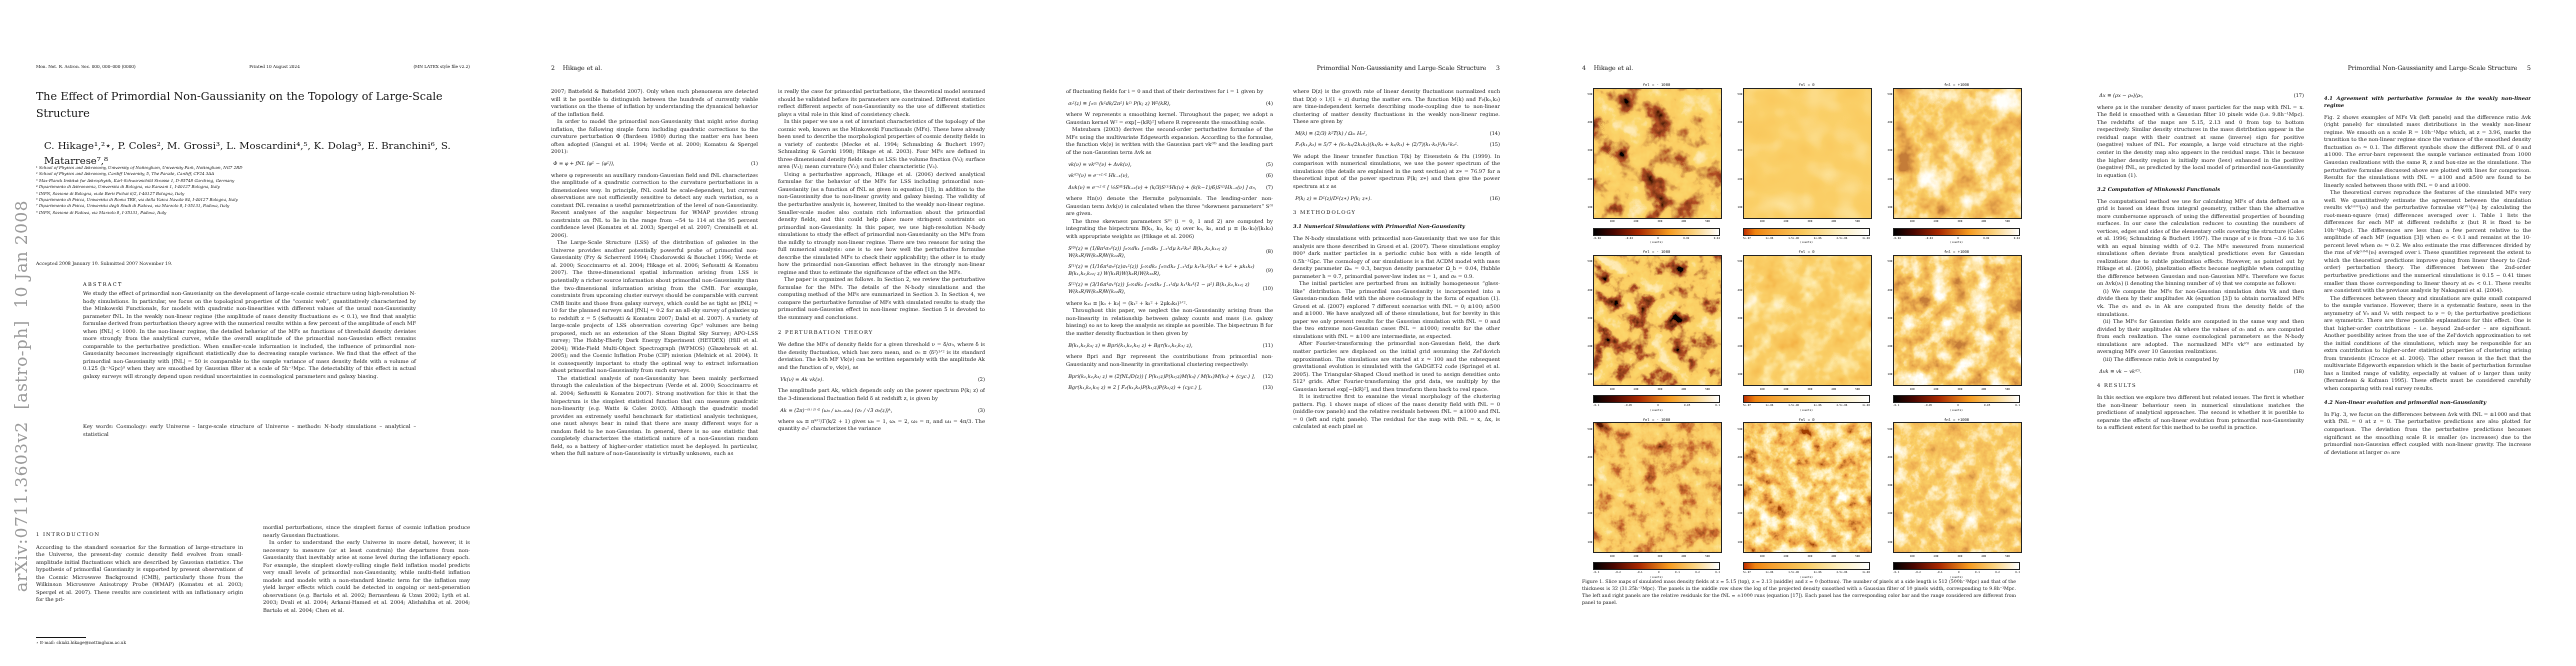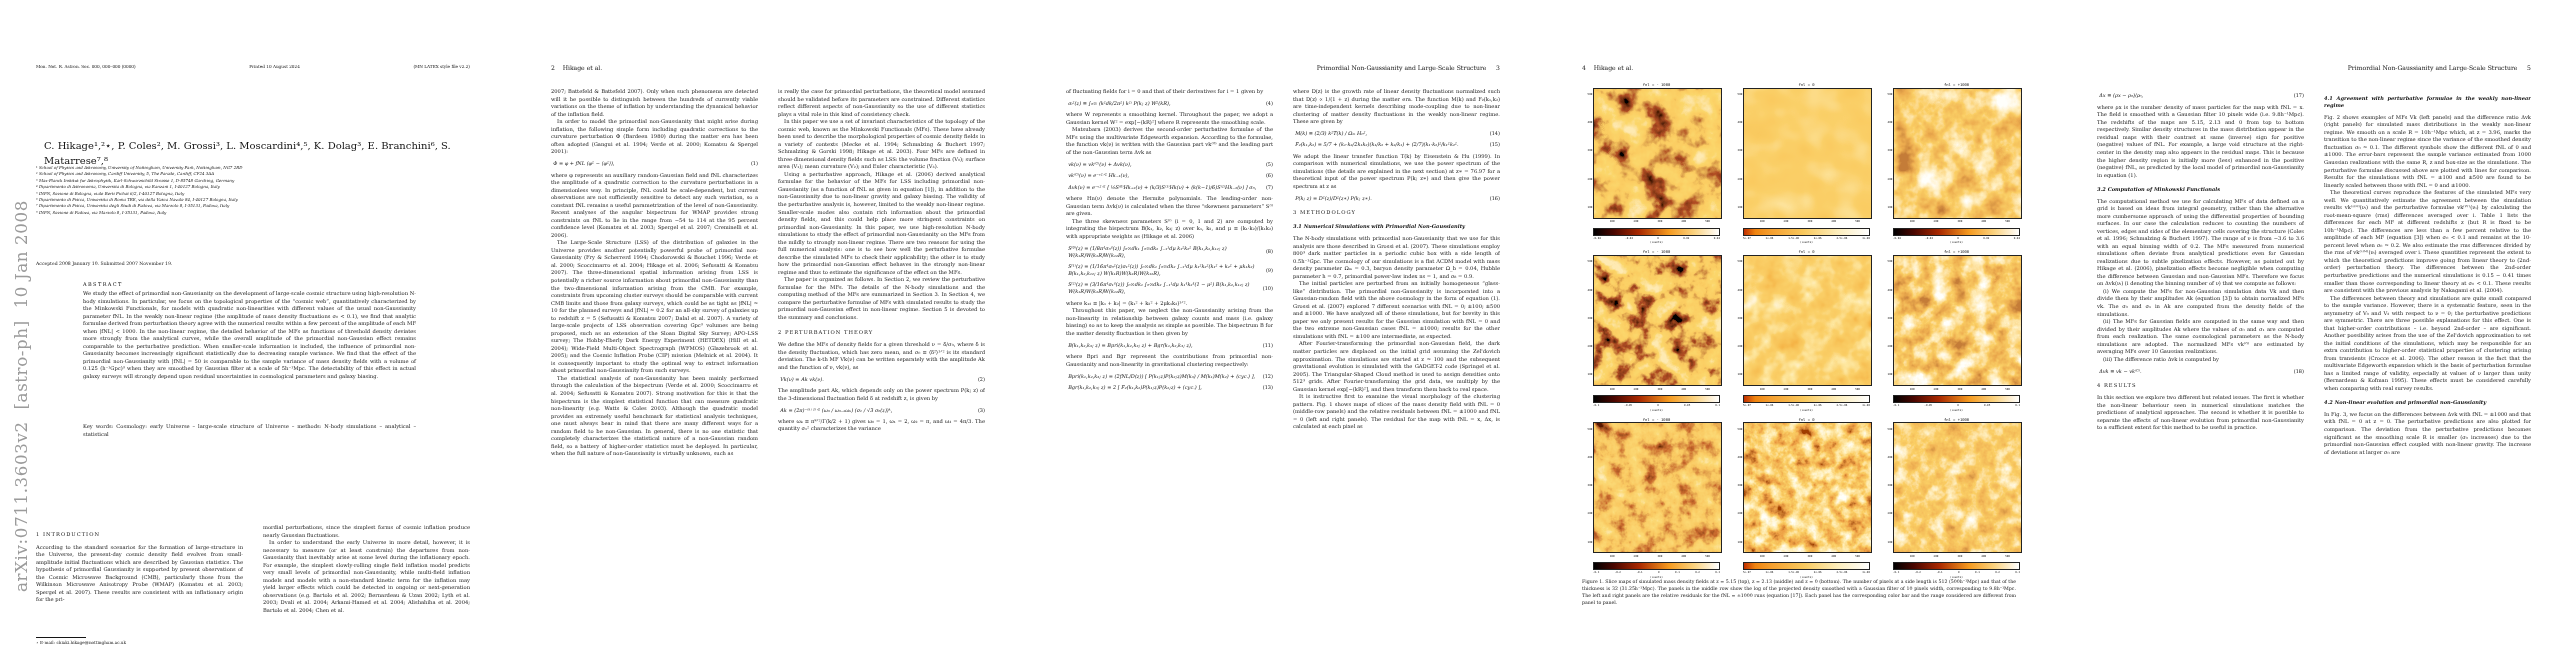--- a/index.html
+++ b/index.html
@@ -67,20 +67,21 @@
 
 <div id="canvas">
 
   <div class="page" id="page1">
     <div class="arxiv-side">arXiv:0711.3603v2  [astro-ph]  10 Jan 2008</div>
     <div class="runhead runhead-flex">
       <span>Mon. Not. R. Astron. Soc. 000, 000–000 (0000)</span>
       <span>Printed 10 August 2024</span>
       <span>(MN LATEX style file v2.2)</span>
     </div>
+    <div class="p1-title">The Effect of Primordial Non-Gaussianity on the Topology of Large-Scale Structure</div>
     <div class="p1-authors">C. Hikage¹,²⋆, P. Coles², M. Grossi³, L. Moscardini⁴,⁵, K. Dolag³, E. Branchini⁶, S. Matarrese⁷,⁸</div>
     <div class="p1-affils">
         <span class="affil-line">¹ School of Physics and Astronomy, University of Nottingham, University Park, Nottingham, NG7 2RD</span>
         <span class="affil-line">² School of Physics and Astronomy, Cardiff University, 5, The Parade, Cardiff, CF24 3AA</span>
         <span class="affil-line">³ Max-Planck Institut fur Astrophysik, Karl-Schwarzschild Strasse 1, D-85748 Garching, Germany</span>
         <span class="affil-line">⁴ Dipartimento di Astronomia, Universita di Bologna, via Ranzani 1, I-40127 Bologna, Italy</span>
         <span class="affil-line">⁵ INFN, Sezione di Bologna, viale Berti Pichat 6/2, I-40127 Bologna, Italy</span>
         <span class="affil-line">⁶ Dipartimento di Fisica, Universita di Roma TRE, via della Vasca Navale 84, I-40127 Bologna, Italy</span>
         <span class="affil-line">⁷ Dipartimento di Fisica, Universita degli Studi di Padova, via Marzolo 8, I-35131, Padova, Italy</span>
         <span class="affil-line">⁸ INFN, Sezione di Padova, via Marzolo 8, I-35131, Padova, Italy</span>

